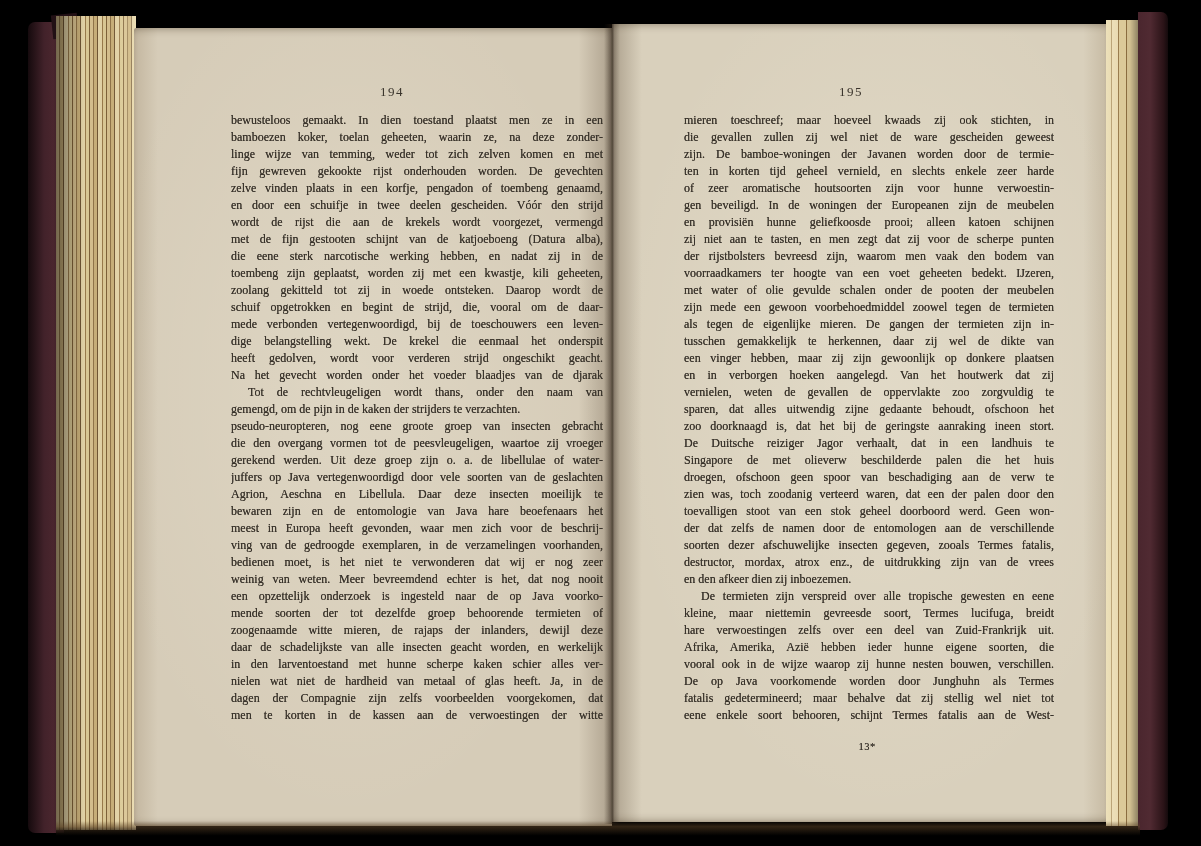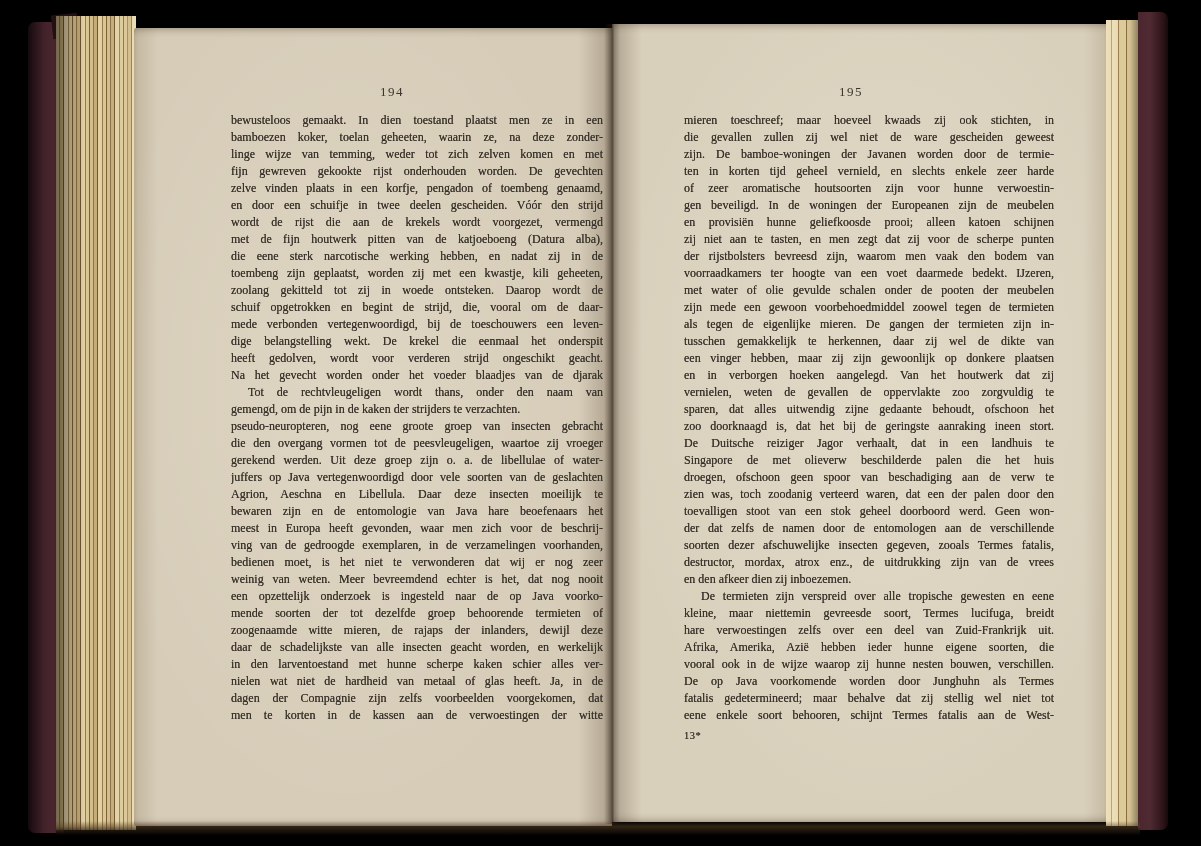--- a/index.html
+++ b/index.html
@@ -95,22 +95,22 @@
   }
   .textcol-left{left:206px;width:372px;margin-left:25px;}
   .textcol-right{left:684px;width:370px;}
   .line{
     height:17px;overflow:hidden;
     text-align:justify;text-align-last:justify;
   }
   .line.pend{text-align-last:left;}
   .line.indent{text-indent:17px;}
   .signature{
-    text-align:left;font-size:10.5px;letter-spacing:.5px;
-    margin-top:3px;padding-right:4px;color:#3a342c;
+    text-align:center;font-size:10.5px;letter-spacing:.5px;
+    margin-top:14px;padding-right:4px;color:#3a342c;
   }
 </style>
 </head>
 <body>
 
 <div class="stage">
 
   <div class="cover-left"></div>
   <div class="edge-notch"></div>
   <div class="edges-left"></div>
@@ -127,21 +127,21 @@
   <div class="pagenum pagenum-right">195</div>
 
   <div class="textcol textcol-left">
       <div class="line">bewusteloos gemaakt. In dien toestand plaatst men ze in een</div>
       <div class="line">bamboezen koker, toelan geheeten, waarin ze, na deze zonder-</div>
       <div class="line">linge wijze van temming, weder tot zich zelven komen en met</div>
       <div class="line">fijn gewreven gekookte rijst onderhouden worden. De gevechten</div>
       <div class="line">zelve vinden plaats in een korfje, pengadon of toembeng genaamd,</div>
       <div class="line">en door een schuifje in twee deelen gescheiden. Vóór den strijd</div>
       <div class="line">wordt de rijst die aan de krekels wordt voorgezet, vermengd</div>
-      <div class="line">met de fijn houtwerk pitten van de katjoeboeng (Datura alba),</div>
+      <div class="line">met de fijn gestooten schijnt van de katjoeboeng (Datura alba),</div>
       <div class="line">die eene sterk narcotische werking hebben, en nadat zij in de</div>
       <div class="line">toembeng zijn geplaatst, worden zij met een kwastje, kili geheeten,</div>
       <div class="line">zoolang gekitteld tot zij in woede ontsteken. Daarop wordt de</div>
       <div class="line">schuif opgetrokken en begint de strijd, die, vooral om de daar-</div>
       <div class="line">mede verbonden vertegenwoordigd, bij de toeschouwers een leven-</div>
       <div class="line">dige belangstelling wekt. De krekel die eenmaal het onderspit</div>
       <div class="line">heeft gedolven, wordt voor verderen strijd ongeschikt geacht.</div>
       <div class="line">Na het gevecht worden onder het voeder blaadjes van de djarak</div>
       <div class="line indent">Tot de rechtvleugeligen wordt thans, onder den naam van</div>
       <div class="line pend">gemengd, om de pijn in de kaken der strijders te verzachten.</div>
@@ -168,21 +168,21 @@
   <div class="textcol textcol-right">
   <div class="line">mieren toeschreef; maar hoeveel kwaads zij ook stichten, in</div>
       <div class="line">die gevallen zullen zij wel niet de ware gescheiden geweest</div>
       <div class="line">zijn. De bamboe-woningen der Javanen worden door de termie-</div>
       <div class="line">ten in korten tijd geheel vernield, en slechts enkele zeer harde</div>
       <div class="line">of zeer aromatische houtsoorten zijn voor hunne verwoestin-</div>
       <div class="line">gen beveiligd. In de woningen der Europeanen zijn de meubelen</div>
       <div class="line">en provisiën hunne geliefkoosde prooi; alleen katoen schijnen</div>
       <div class="line">zij niet aan te tasten, en men zegt dat zij voor de scherpe punten</div>
       <div class="line">der rijstbolsters bevreesd zijn, waarom men vaak den bodem van</div>
-      <div class="line">voorraadkamers ter hoogte van een voet daarmede bedekt. IJzeren,</div>
+      <div class="line">voorraadkamers ter hoogte van een voet geheeten bedekt. IJzeren,</div>
       <div class="line">met water of olie gevulde schalen onder de pooten der meubelen</div>
       <div class="line">zijn mede een gewoon voorbehoedmiddel zoowel tegen de termieten</div>
       <div class="line">als tegen de eigenlijke mieren. De gangen der termieten zijn in-</div>
       <div class="line">tusschen gemakkelijk te herkennen, daar zij wel de dikte van</div>
       <div class="line">een vinger hebben, maar zij zijn gewoonlijk op donkere plaatsen</div>
       <div class="line">en in verborgen hoeken aangelegd. Van het houtwerk dat zij</div>
       <div class="line">vernielen, weten de gevallen de oppervlakte zoo zorgvuldig te</div>
       <div class="line">sparen, dat alles uitwendig zijne gedaante behoudt, ofschoon het</div>
       <div class="line">zoo doorknaagd is, dat het bij de geringste aanraking ineen stort.</div>
       <div class="line">De Duitsche reiziger Jagor verhaalt, dat in een landhuis te</div>

